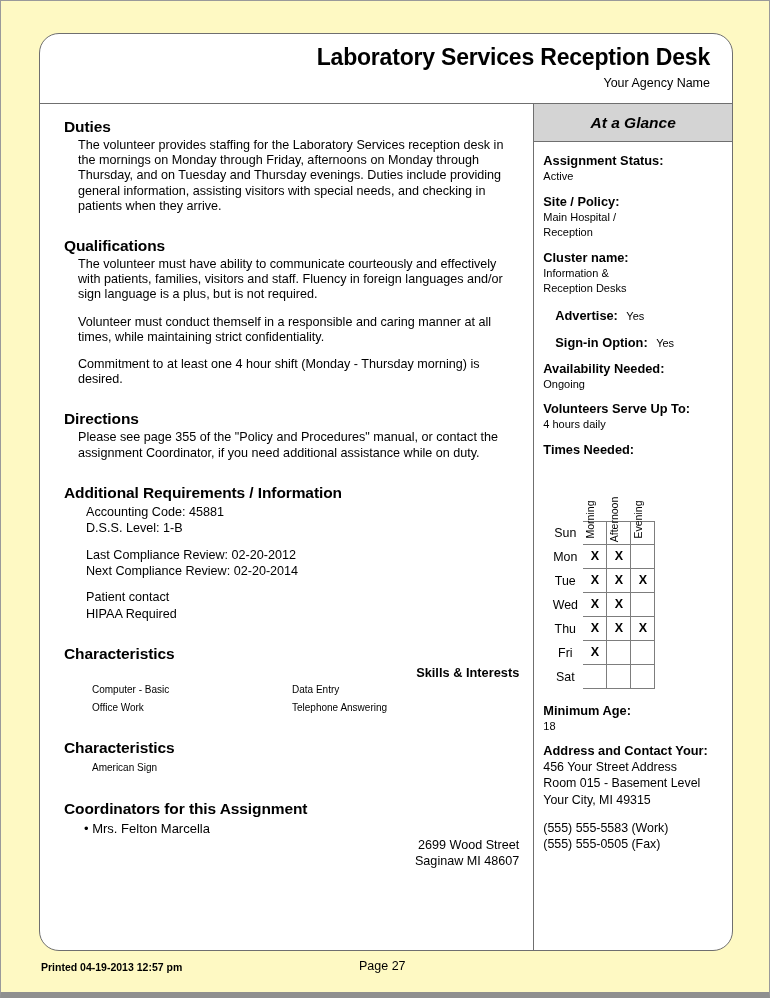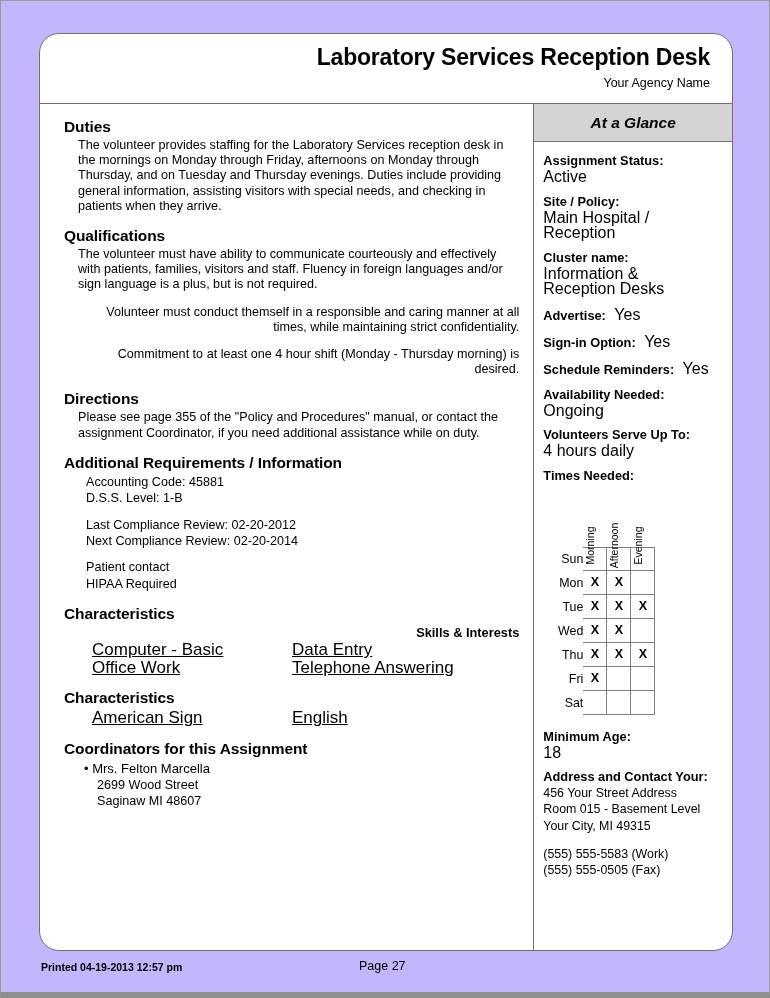--- a/index.html
+++ b/index.html
@@ -7,21 +7,21 @@
   body {
     width: 770px; height: 998px;
     background: #ffffff;
     font-family: "Liberation Sans", sans-serif;
     color: #000;
     overflow: hidden;
   }
   #viewport {
     position: relative;
     width: 770px; height: 998px;
-    background: #c4b5fd;
+    background: #fef9c3;
     border: 1px solid #9a9a9a;
     border-bottom: 6px solid #8f8f8f;
   }
   
   #page-card {
     position: absolute;
     left: 38px; top: 32px;
     width: 694px; height: 918px;
     background: #ffffff;
     border: 1px solid #6f6f6f;
@@ -59,57 +59,57 @@
     display: flex;
     flex-direction: column;
   }
   
   h2.sec {
     font-size: 15.5px;
     font-weight: bold;
     margin: 0 0 2px 0;
     letter-spacing: -0.1px;
   }
-  .sec-gap { margin-top: 13px; }
+  .sec-gap { margin-top: 23px; }
   p.body-txt {
     font-size: 12.6px;
     line-height: 15.2px;
     margin: 0 0 0 14px;
     padding: 0;
     max-width: 448px;
   }
-  p.body-txt + p.body-txt { margin-top: 12px; text-align: right; }
+  p.body-txt + p.body-txt { margin-top: 12px; }
   .kv-line {
     font-size: 12.6px;
     line-height: 16.4px;
     margin-left: 22px;
   }
   .kv-spacer { height: 10px; }
   h3.subsec {
     font-size: 12.8px;
     font-weight: bold;
     margin: 2px 0 1px 14px;
     text-align: right;
   }
   .two-col {
     margin-left: 28px;
     display: flex;
   }
   .two-col .cc {
     width: 200px;
-    font-size: 17px;
+    font-size: 10px;
     line-height: 17.5px;
-    text-decoration: underline;
   }
   .coord-list { margin: 1px 0 0 20px; }
   .coord-name { font-size: 13px; line-height: 17px; }
   .coord-addr {
     font-size: 12.6px;
     line-height: 16.5px;
     margin-left: 13px;
+    text-align: right;
   }
   
   .glance-bar {
     background: #d4d4d4;
     border-bottom: 1px solid #6f6f6f;
     height: 38px;
     display: flex;
     align-items: center;
     justify-content: center;
     font-size: 15.5px;
@@ -117,25 +117,25 @@
     font-style: italic;
   }
   .side-inner { padding: 11px 10px 0 9px; }
   .fld { margin-bottom: 9px; }
   .fld-label {
     font-size: 12.8px;
     font-weight: bold;
     line-height: 16px;
   }
   .fld-val {
-    font-size: 16px;
+    font-size: 11px;
     line-height: 15.5px;
   }
   .fld.inline { display: block; }
-  .fld.inline .fld-label { display: inline; }
+  .fld.inline .fld-label { display: inline; margin-left: 12px; }
   .fld.inline .fld-val { display: inline; margin-left: 4px; }
   
   .sched-wrap { margin: 6px 0 0 4px; }
   .sched-head {
     display: flex;
     margin-left: 36px;
     height: 54px;
     align-items: flex-end;
   }
   .sched-head .vh {
@@ -150,21 +150,21 @@
     transform-origin: bottom center;
     white-space: nowrap;
     font-size: 10.5px;
     line-height: 10.5px;
   }
   .sched-row { display: flex; align-items: stretch; }
   .sched-row .day {
     width: 36px;
     font-size: 12.4px;
     line-height: 24px;
-    text-align: right;
+    text-align: center;
   }
   .sched-row .cell {
     width: 24px; height: 24px;
     border-right: 1px solid #7d7d7d;
     border-bottom: 1px solid #7d7d7d;
     text-align: center;
     font-size: 12.5px;
     font-weight: bold;
     line-height: 23px;
   }
@@ -243,23 +243,20 @@
             </div>
           </div>
         </section>
 
         <section class="sec-gap">
           <h2 class="sec">Characteristics</h2>
           <div class="two-col">
             <div class="cc">
               <div>American Sign</div>
             </div>
-            <div class="cc">
-              <div>English</div>
-            </div>
           </div>
         </section>
 
         <section class="sec-gap">
           <h2 class="sec">Coordinators for this Assignment</h2>
           <div class="coord-list">
             <div class="coord-name">
               <span>•</span>
               <span>Mrs. Felton Marcella</span>
             </div>
@@ -296,24 +293,20 @@
           <div class="fld inline">
             <span class="fld-label">Advertise:</span>
             <span class="fld-val">Yes</span>
           </div>
 
           <div class="fld inline">
             <span class="fld-label">Sign-in Option:</span>
             <span class="fld-val">Yes</span>
           </div>
 
-          <div class="fld inline">
-            <span class="fld-label">Schedule Reminders:</span>
-            <span class="fld-val">Yes</span>
-          </div>
 
           <div class="fld">
             <div class="fld-label">Availability Needed:</div>
             <div class="fld-val">Ongoing</div>
           </div>
 
           <div class="fld">
             <div class="fld-label">Volunteers Serve Up To:</div>
             <div class="fld-val">4 hours daily</div>
           </div>

